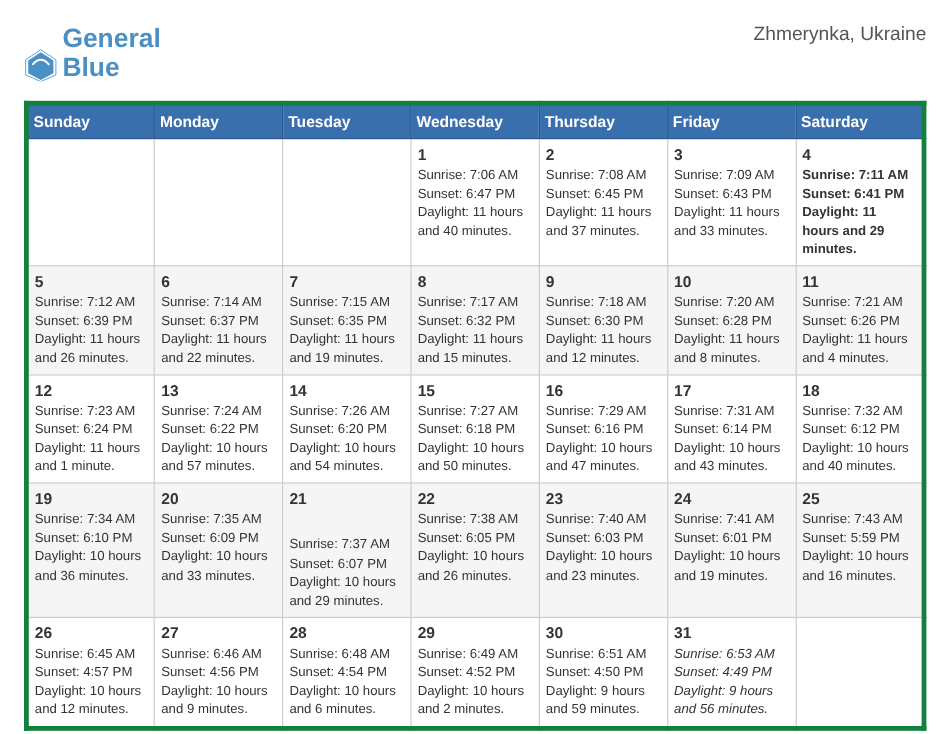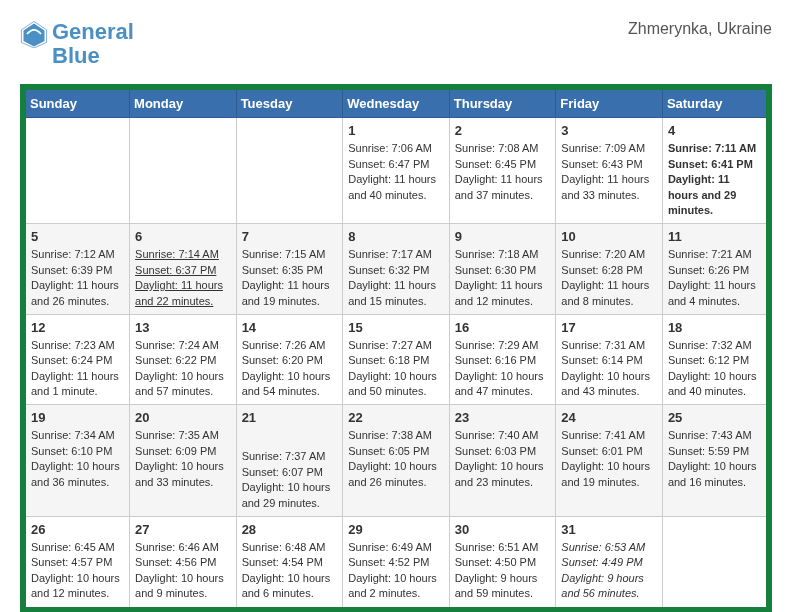--- a/index.html
+++ b/index.html
@@ -11,21 +11,21 @@
       padding: 20px;
     }
     .header {
       display: flex;
       justify-content: space-between;
       align-items: flex-start;
       margin-bottom: 16px;
     }
     .logo {
       display: flex;
-      align-items: flex-start;
+      align-items: flex-end;
     }
     .logo-text {
       font-size: 22px;
       font-weight: bold;
       color: #1a1a1a;
       line-height: 1.1;
     }
     .logo-text span {
       color: #4a90c4;
     }
@@ -42,21 +42,21 @@
       font-weight: bold;
       color: #1a1a1a;
     }
     .subtitle {
       font-size: 16px;
       color: #555;
     }
     .calendar {
       width: 100%;
       border-collapse: collapse;
-      border: 6px solid #15803d;
+      border: 4px solid #15803d;
     }
     .calendar th {
       background: #3a6fad;
       color: #fff;
       font-size: 13px;
       font-weight: bold;
       padding: 6px 4px;
       text-align: left;
       border: 1px solid #2e5a8e;
     }
@@ -150,21 +150,21 @@
       </tr>
       <tr>
         <td>
           <span class="day-num">5</span>
           <div class="day-info" style="white-space: pre-line;">Sunrise: 7:12 AM
 Sunset: 6:39 PM
 Daylight: 11 hours and 26 minutes.</div>
         </td>
         <td>
           <span class="day-num">6</span>
-          <div class="day-info" style="white-space: pre-line; text-decoration: underline;">Sunrise: 7:14 AM
+          <div class="day-info" style="white-space: pre-line;">Sunrise: 7:14 AM
 Sunset: 6:37 PM
 Daylight: 11 hours and 22 minutes.</div>
         </td>
         <td>
           <span class="day-num">7</span>
           <div class="day-info" style="white-space: pre-line;">Sunrise: 7:15 AM
 Sunset: 6:35 PM
 Daylight: 11 hours and 19 minutes.</div>
         </td>
         <td>

